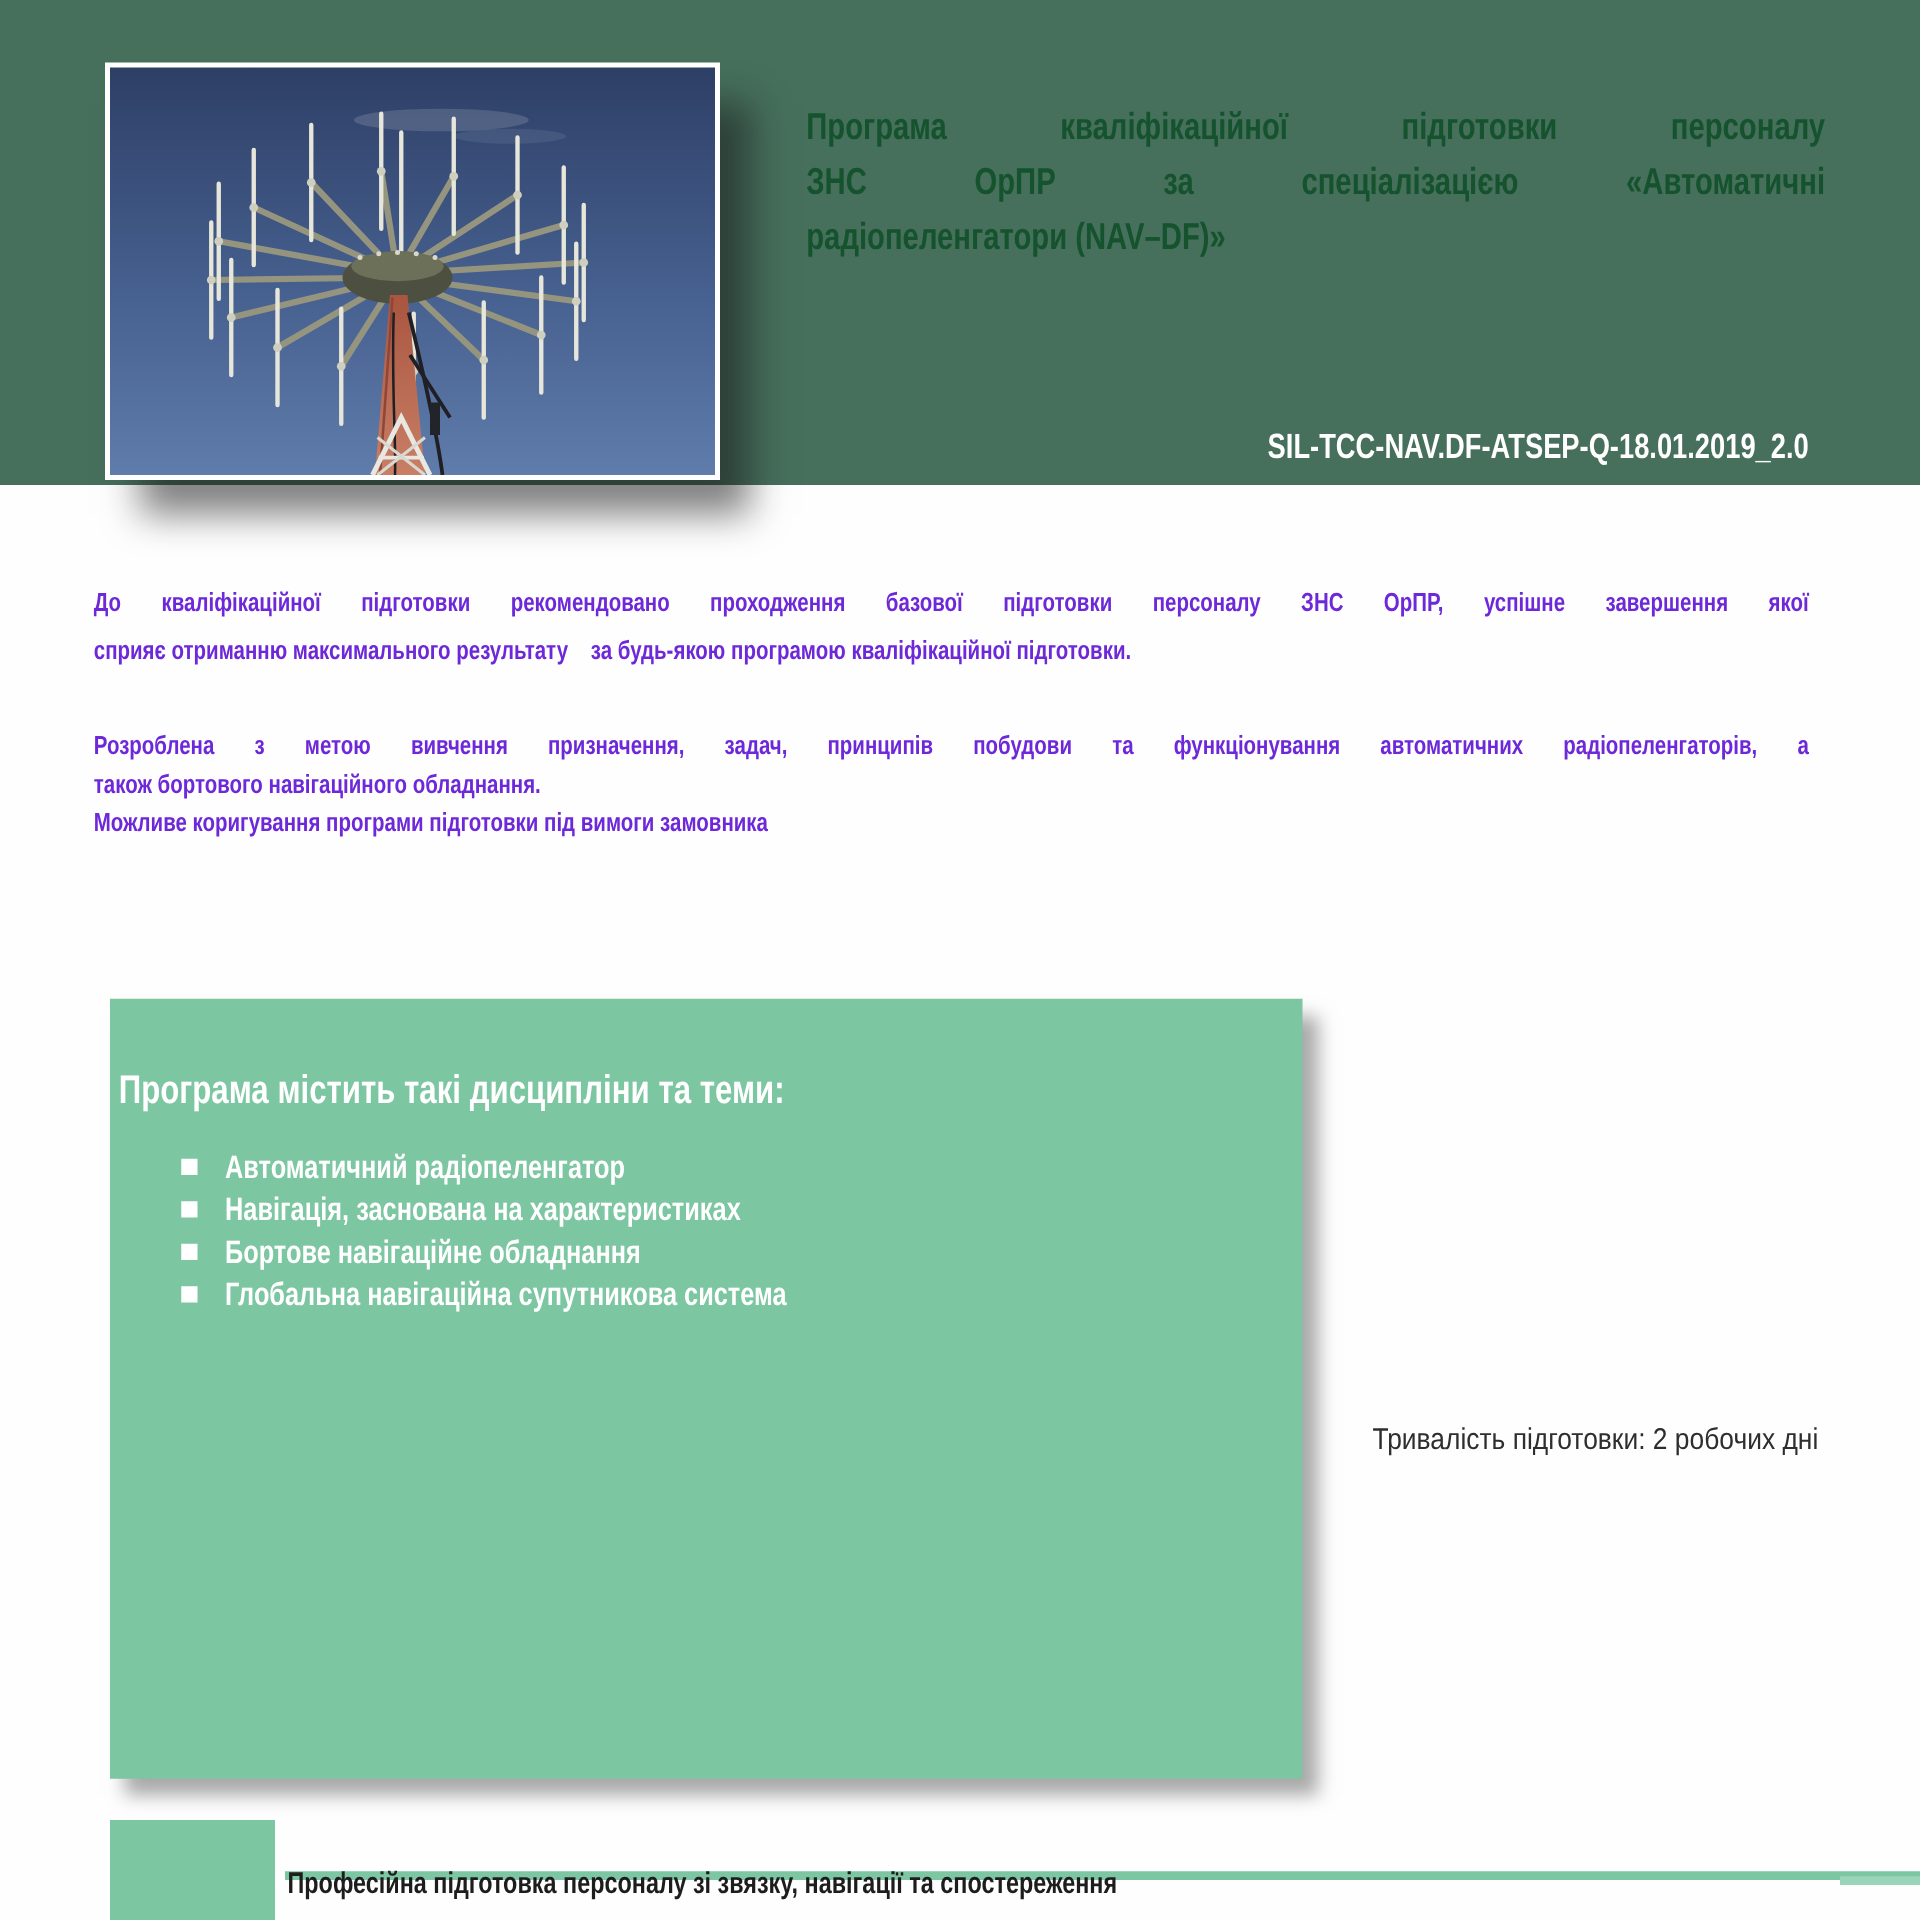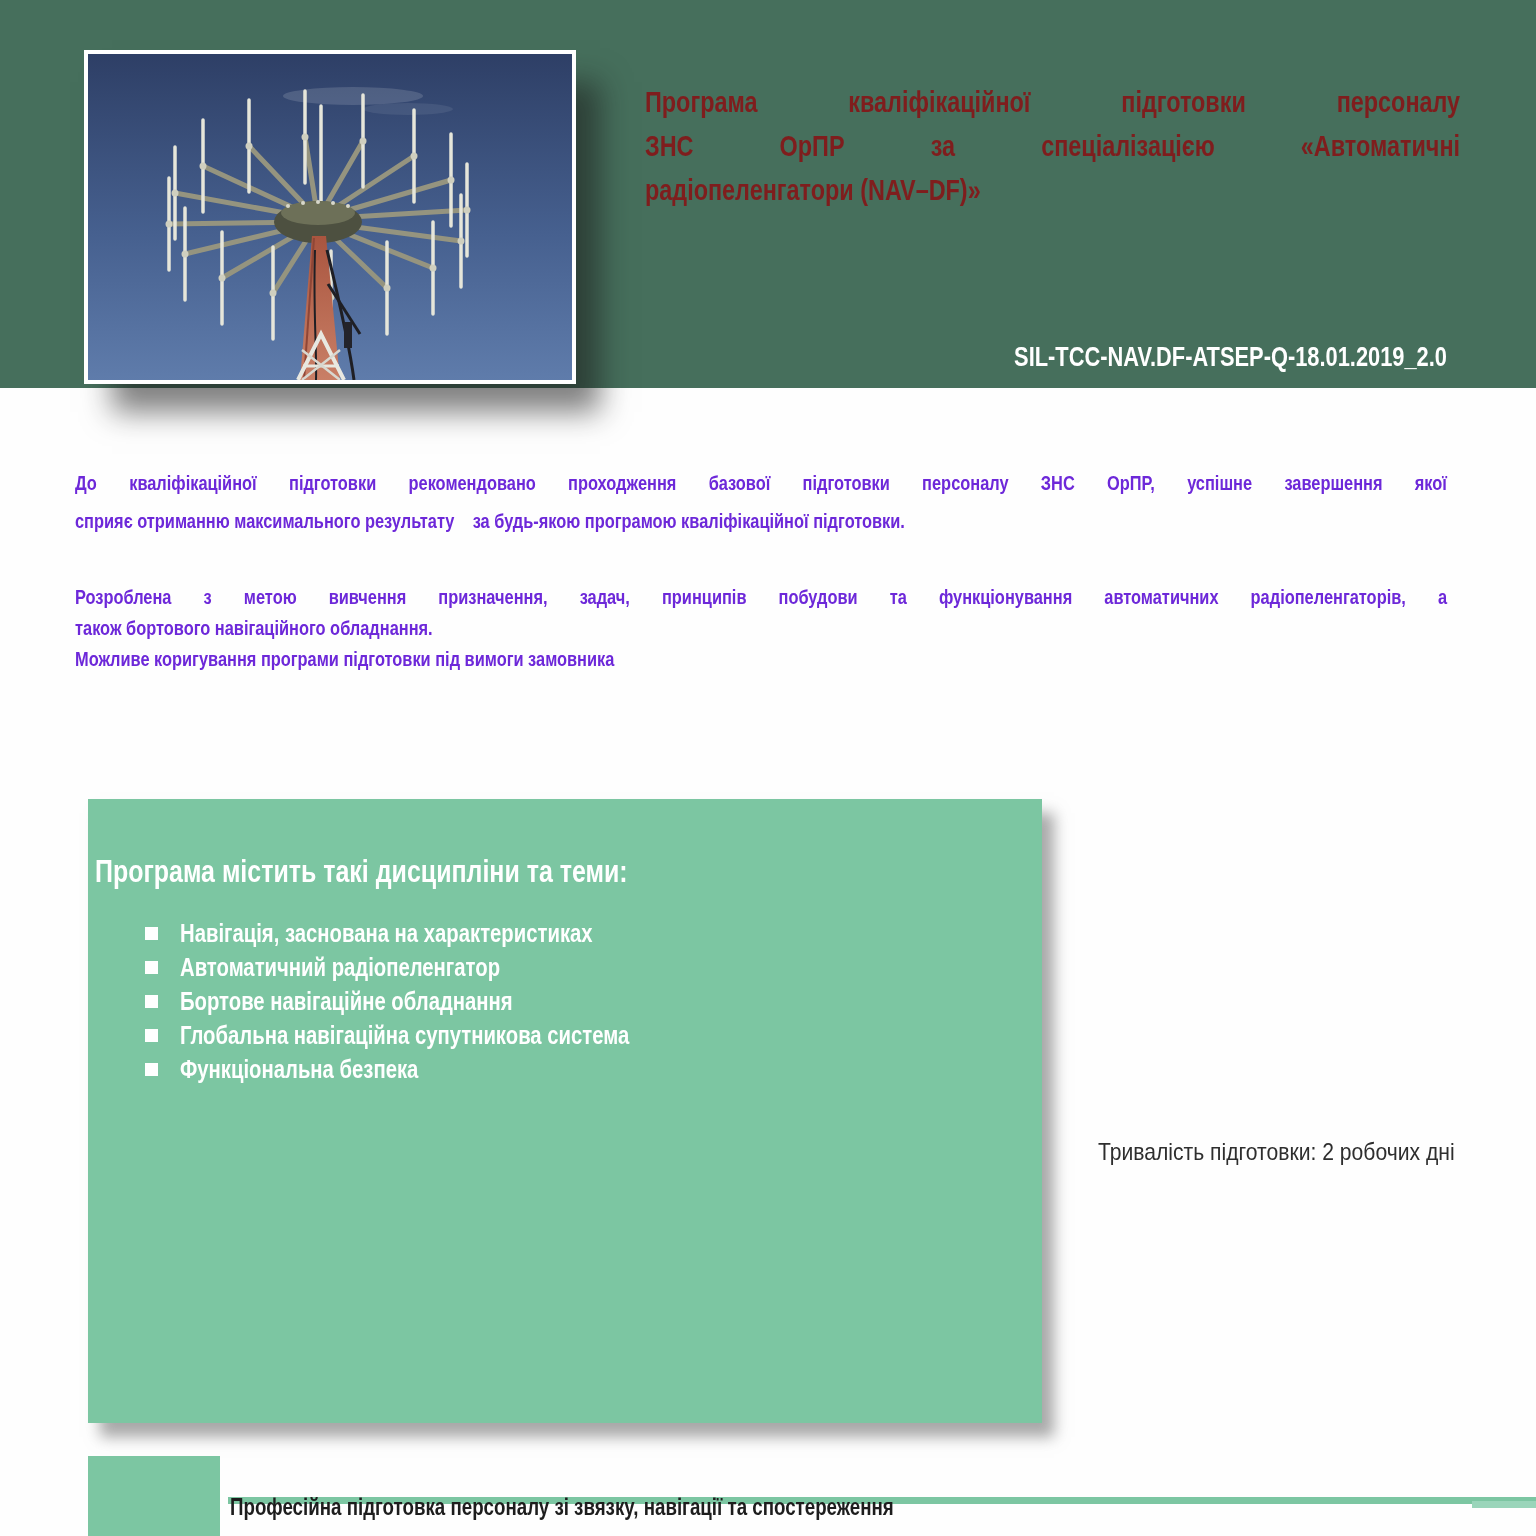--- a/index.html
+++ b/index.html
@@ -14,21 +14,21 @@
          padding:4px;box-sizing:border-box;box-shadow:26px 30px 28px -2px rgba(25,25,25,.55);}
   .photo-inner{position:relative;width:100%;height:100%;overflow:hidden;
          background:linear-gradient(180deg,var(--sky-top,#2e3f66) 0%,#46608f 55%,var(--sky-bottom,#5f7cab) 100%);}
   .photo-inner svg{position:absolute;left:0;top:0;}
 
   
   .nx{display:inline-block;transform:scaleX(.78);transform-origin:0 50%;white-space:pre;}
   .nx88{display:inline-block;transform:scaleX(.88);transform-origin:0 50%;white-space:pre;}
 
   
-  .title{position:absolute;left:645px;top:80px;width:815px;color:#7f1d1d;font-weight:bold;
+  .title{position:absolute;left:645px;top:80px;width:815px;color:#14532d;font-weight:bold;
          font-size:30px;line-height:44px;}
   .title-inner{width:1045px;transform:scaleX(.78);transform-origin:0 0;}
   .jrow{display:flex;justify-content:space-between;}
 
   
   .code-wrap{position:absolute;right:89px;top:341px;}
   .code{display:inline-block;color:#fff;font-weight:bold;font-size:28px;white-space:nowrap;
         transform:scaleX(.78);transform-origin:100% 0;}
 
   
@@ -226,37 +226,33 @@
     </div>
   </div>
 
   <div class="mint-box">
     <div class="box-heading">
       <span class="nx">Програма містить такі дисципліни та теми:</span>
     </div>
     <div class="topics">
       <div class="topic-row">
         <span class="bullet-sq"></span>
+        <span class="topic-label nx">Автоматичний радіопеленгатор</span>
+      </div>
+      <div class="topic-row">
+        <span class="bullet-sq"></span>
         <span class="topic-label nx">Навігація, заснована на характеристиках</span>
       </div>
       <div class="topic-row">
         <span class="bullet-sq"></span>
-        <span class="topic-label nx">Автоматичний радіопеленгатор</span>
-      </div>
-      <div class="topic-row">
-        <span class="bullet-sq"></span>
         <span class="topic-label nx">Бортове навігаційне обладнання</span>
       </div>
       <div class="topic-row">
         <span class="bullet-sq"></span>
         <span class="topic-label nx">Глобальна навігаційна супутникова система</span>
-      </div>
-      <div class="topic-row">
-        <span class="bullet-sq"></span>
-        <span class="topic-label nx">Функціональна безпека</span>
       </div>
     </div>
   </div>
 
   <div class="duration">
     <span class="nx88">Тривалість підготовки: 2 робочих дні</span>
   </div>
 
   <div class="f-square"></div>
   <div class="f-line"></div>

